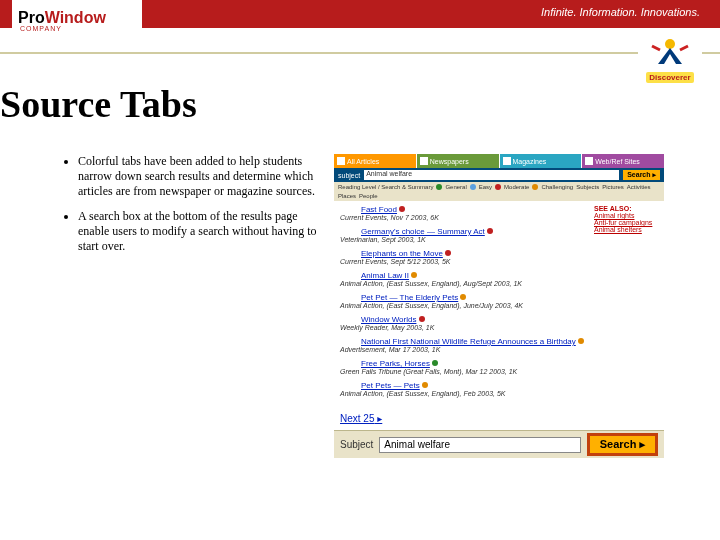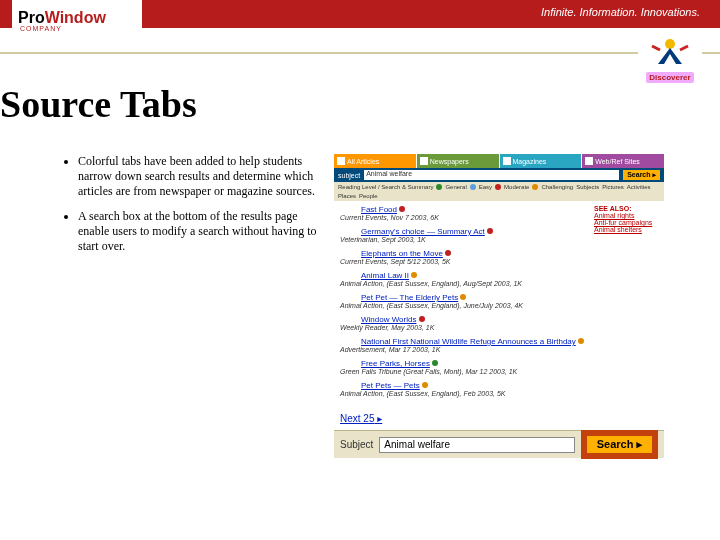--- a/index.html
+++ b/index.html
@@ -6,21 +6,21 @@
   body { width: 720px; height: 540px; font-family: "Times New Roman", serif; background: #fff; overflow: hidden; }
   .header-bar { height: 28px; background: #b71c1c; position: relative; }
   .logo-box { position: absolute; left: 12px; top: 0; width: 130px; height: 40px; background: #fff; display: flex; align-items: center; padding: 2px 6px; }
   .logo-text { font-family: Arial, sans-serif; font-weight: bold; font-size: 16px; color: #000; }
   .logo-text .q { color: #b71c1c; }
   .logo-sub { font-family: Arial, sans-serif; font-size: 7px; color: #b71c1c; letter-spacing: 1px; margin-left: 2px; margin-top: -2px; }
   .tagline { position: absolute; right: 20px; top: 6px; color: #fff; font-family: Arial, sans-serif; font-size: 11px; font-style: italic; }
   .sub-rule { height: 14px; border-bottom: 2px solid #d0cba0; margin-top: 12px; }
   .badge { position: absolute; right: 18px; top: 36px; width: 64px; height: 44px; background: #fff; text-align: center; }
   .badge svg { display: block; margin: 0 auto; }
-  .badge-label { font-family: Arial, sans-serif; font-size: 8px; font-weight: bold; color: #b71c1c; background: #f0abfc; display: inline-block; padding: 1px 3px; border-radius: 2px; margin-top: -2px; }
+  .badge-label { font-family: Arial, sans-serif; font-size: 8px; font-weight: bold; color: #b71c1c; background: #fde047; display: inline-block; padding: 1px 3px; border-radius: 2px; margin-top: -2px; }
   .title { text-align: left; font-size: 38px; margin-top: 28px; margin-bottom: 28px; }
   .body { display: flex; padding: 0 40px 0 60px; }
   .bullets { width: 270px; font-size: 12px; line-height: 1.25; font-family: Liberation Serif, serif; }
   .bullets li { margin-bottom: 10px; list-style: disc; margin-left: 18px; }
   .screenshot-col { flex: 1; padding-left: 4px; }
   .mini { width: 330px; font-family: Arial, sans-serif; font-size: 8px; }
   .mini-tabs { display: flex; gap: 1px; background: #fff; }
   .mini-tab { flex: 1; height: 14px; display: flex; align-items: center; gap: 2px; padding: 0 3px; color: #fff; font-size: 7px; }
   .mini-tab .sq { width: 8px; height: 8px; background: #fff; display: inline-block; }
   .t0 { background: #ff9800; }
@@ -37,21 +37,21 @@
   .res { margin-bottom: 6px; }
   .res a { color: #0020c0; text-decoration: underline; font-size: 8px; padding-left: 21px; }
   .res .meta { color: #333; font-size: 7px; font-style: italic; }
   .mini-side { width: 74px; padding: 4px; font-size: 7px; }
   .mini-side .hdr { color: #b00; font-weight: bold; }
   .mini-side a { color: #b00; display: block; text-decoration: underline; }
   .mini-next { color: #0020c0; text-decoration: underline; font-size: 10px; padding: 6px; display: inline-block; }
   .mini-bottom { background: #e9e3c9; height: 28px; display: flex; align-items: center; padding: 0 6px; gap: 6px; border-top: 1px solid #bcb68c; }
   .mini-bottom .lab { font-size: 10px; color: #333; }
   .mini-bottom input { flex: 1; height: 16px; font-size: 10px; padding: 0 4px; border: 1px solid #888; }
-  .mini-bottom .sbtn { background: #ffb000; color: #000; font-weight: bold; font-size: 11px; padding: 2px 10px; border: 6px solid #c2410c; }
+  .mini-bottom .sbtn { background: #ffb000; color: #000; font-weight: bold; font-size: 11px; padding: 2px 10px; border: 3px solid #c2410c; }
   .dot { display: inline-block; width: 6px; height: 6px; border-radius: 50%; }
 </style>
 </head>
 <body>
 
 <div class="header-bar">
   <div class="logo-box">
     <div>
       <span class="logo-text"><span>Pro</span><span class="q">Window</span></span>
       <div class="logo-sub">COMPANY</div>

